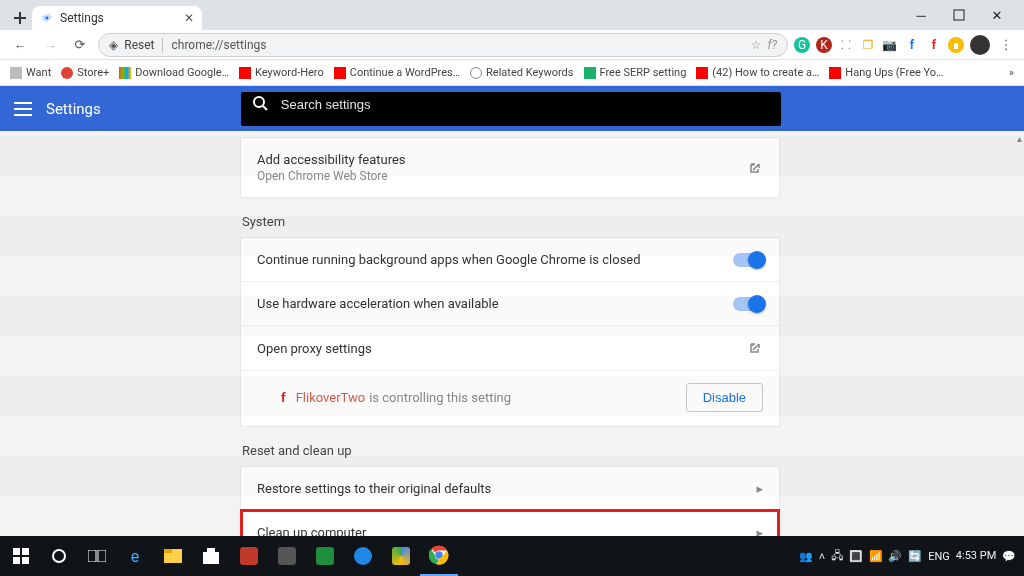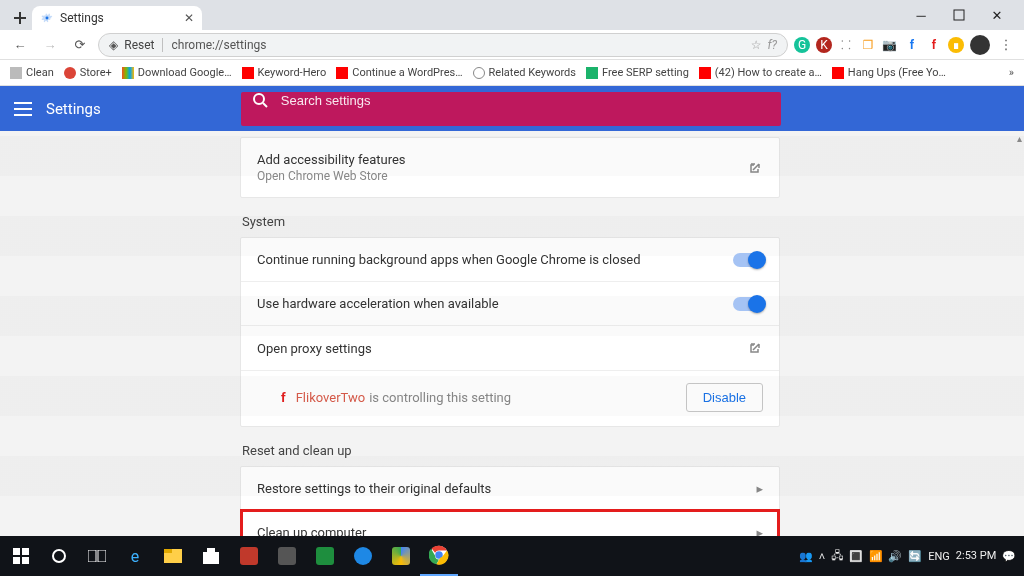--- a/index.html
+++ b/index.html
@@ -27,21 +27,21 @@
   .dots3 { width: 20px; height: 20px; display: flex; align-items: center; justify-content: center; color: #555; }
 
   .bmbar { height: 26px; display: flex; align-items: center; padding: 0 10px; background: #fff; border-bottom: 1px solid #e0e0e0; gap: 10px; font-size: 11px; color: #444; }
   .bm { display: flex; align-items: center; gap: 4px; white-space: nowrap; }
   .bm .bic { width: 12px; height: 12px; }
 
   
   .sethead { height: 45px; background: #3367d6; display: flex; align-items: center; color: #fff; }
   .hamb { width: 46px; display: flex; align-items: center; justify-content: center; }
   .setlbl { font-size: 15px; margin-right: 140px; }
-  .search { flex: 0 0 540px; height: 34px; background: #be185d; display: flex; align-items: flex-end; border-radius: 2px; padding: 17px 12px; color: rgba(255,255,255,.8); }
+  .search { flex: 0 0 540px; height: 34px; background: #000000; display: flex; align-items: flex-start; border-radius: 2px; padding: 4px 12px; color: rgba(255,255,255,.8); }
   .search input { flex: 1; border: none; background: transparent; color: #fff; font-size: 13px; outline: none; }
   .search input::placeholder { color: rgba(255,255,255,.9); }
 
   
   .page { height: 405px; background: #f3f3f3; overflow: auto; position: relative; }
   .wm { position: absolute; top: 0; left: 0; right: 0; bottom: 0; background:
     repeating-linear-gradient(0deg, transparent 0 40px, rgba(0,0,0,.02) 40px 80px);
     pointer-events: none; }
   .col { width: 540px; margin: 0 0 0 240px; padding-top: 0; }
   .card, .rowcard { background: #fff; border: 1px solid #e7e7e7; border-radius: 2px; }
@@ -119,21 +119,21 @@
     <div class="ic" style="color:#e41d1d;font-weight:bold">f</div>
     <div class="ic" style="background:#fbbc04;color:#fff">∎</div>
     <div class="avatar"></div>
     <div class="dots3">⋮</div>
   </div>
 </div>
 
 <div class="bmbar">
   <div class="bm">
       <span class="bic" style="background:#bbb"></span>
-      <span>Clean</span>
+      <span>Want</span>
     </div>
   <div class="bm">
       <span class="bic" style="background:#db4437;border-radius:50%"></span>
       <span>Store+</span>
     </div>
   <div class="bm">
       <span class="bic" style="background:linear-gradient(90deg,#f25022,#7fba00,#00a4ef,#ffb900)"></span>
       <span>Download Google…</span>
     </div>
   <div class="bm">
@@ -304,17 +304,17 @@
   <div class="tb-right">
     <span>👥</span>
     <span>˄</span>
     <span>🖧</span>
     <span>🔳</span>
     <span>📶</span>
     <span>🔊</span>
     <span>🔄</span>
     <span>ENG</span>
     <div class="clock">
-        <div>2:53 PM</div>
+        <div>4:53 PM</div>
       </div>
     <span>💬</span>
   </div>
 </div>
 
 </body></html>

